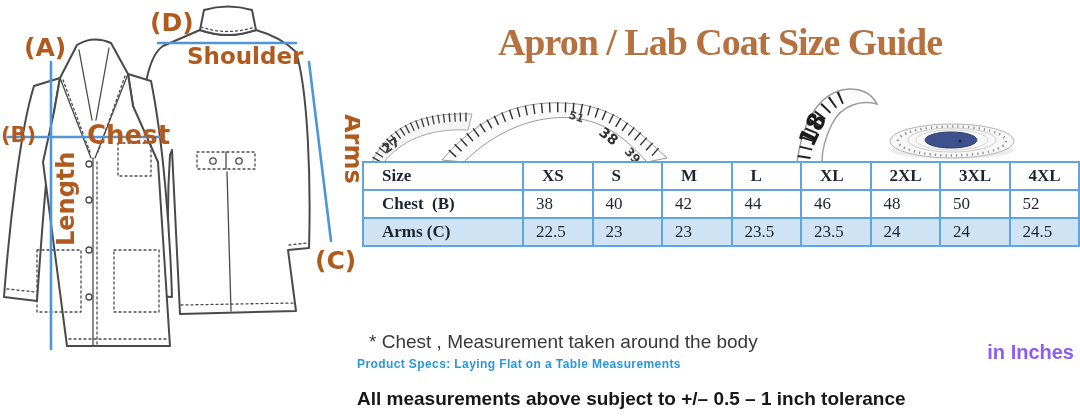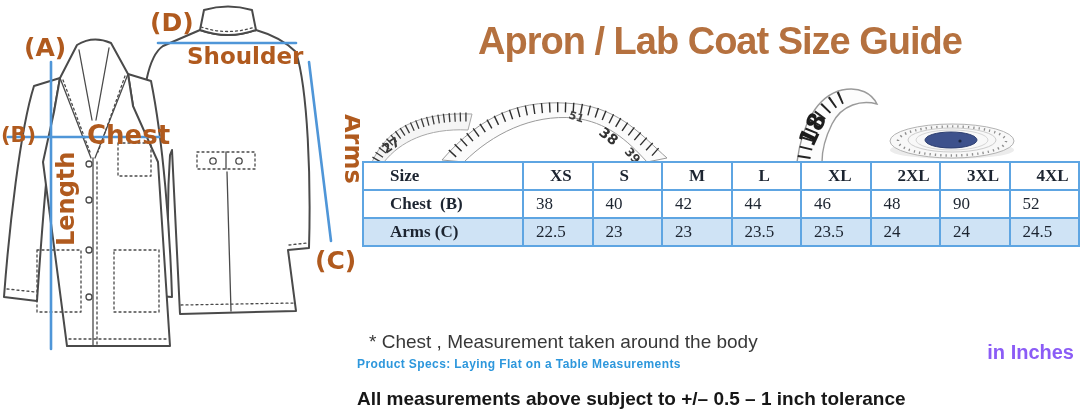--- a/index.html
+++ b/index.html
@@ -1,27 +1,27 @@
 <!DOCTYPE html>
 <html><head>
 <meta charset="utf-8">
 <style>
   html,body{margin:0;padding:0;background:#fff;}
   #stage{position:relative;width:1080px;height:418px;background:#ffffff;overflow:hidden;
          font-family:"Liberation Sans",sans-serif;}
   .abs{position:absolute;}
   #page-title{left:400px;top:20px;width:640px;text-align:center;
-              font-family:Liberation Sans, sans-serif;font-weight:bold;font-size:38px;
+              font-family:Liberation Serif, serif;font-weight:bold;font-size:38px;
               color:#b5713f;letter-spacing:-1px;white-space:nowrap;}
   
   #size-table{left:362px;top:161px;border-collapse:collapse;table-layout:fixed;width:718px;
               font-family:"Liberation Serif",serif;font-size:17px;color:#1c2430;}
   #size-table th,#size-table td{border:2px solid #5ea5e2;height:26px;padding:0 0 0 12px;
               text-align:left;vertical-align:middle;background:#fff;}
-  #size-table th.rowlabel,#size-table th.colhead{font-weight:bold;padding-left:26px;white-space:pre;}
+  #size-table th.rowlabel,#size-table th.colhead{font-weight:bold;padding-left:18px;white-space:pre;}
   #size-table td{font-weight:normal;}
   #size-table tr.stripe th,#size-table tr.stripe td{background:#cfe3f5;}
   #in-inches{left:700px;top:303px;width:374px;text-align:right;font-weight:bold;
              font-size:20px;color:#8b5cf6;margin-top:38px;}
   .note{white-space:nowrap;}
   #note-chest{left:345px;top:331px;font-size:19px;color:#383838;margin-left:24px;}
   #note-specs{left:357px;top:357px;font-size:12px;font-weight:bold;color:#2d97dc;letter-spacing:0.4px;}
   #note-tolerance{left:357px;top:388px;font-size:19px;font-weight:bold;color:#171717;}
   svg text{font-family:"DejaVu Sans",sans-serif;}
 </style>
@@ -145,21 +145,21 @@
       <th class="colhead">4XL</th>
     </tr>
     <tr>
       <th class="rowlabel">Chest  (B)</th>
       <td>38</td>
       <td>40</td>
       <td>42</td>
       <td>44</td>
       <td>46</td>
       <td>48</td>
-      <td>90</td>
+      <td>50</td>
       <td>52</td>
     </tr>
     <tr class="stripe">
       <th class="rowlabel">Arms (C)</th>
       <td>22.5</td>
       <td>23</td>
       <td>23</td>
       <td>23.5</td>
       <td>23.5</td>
       <td>24</td>

